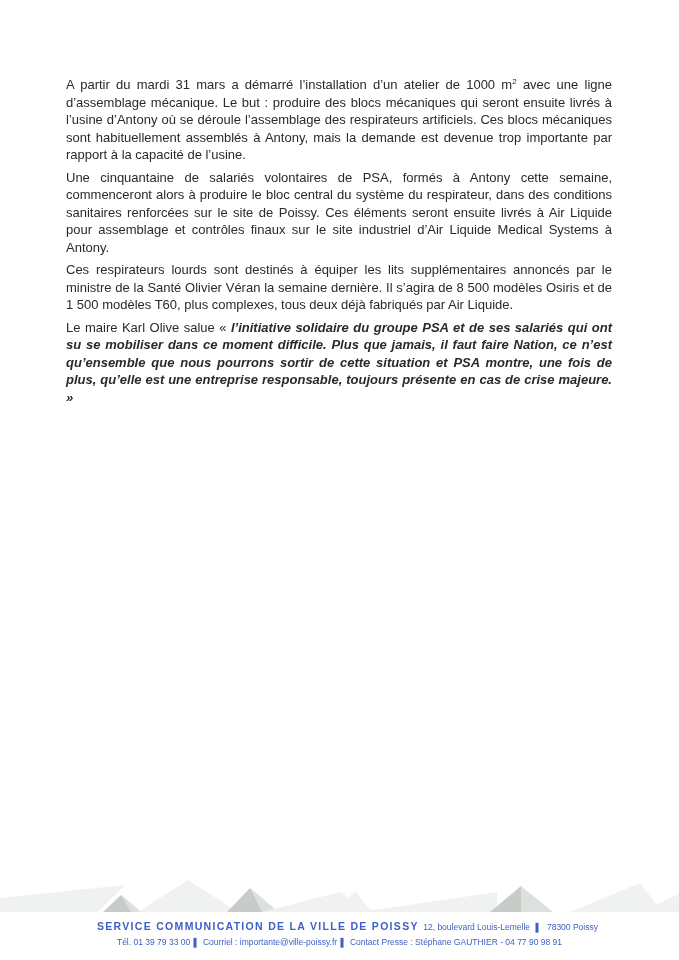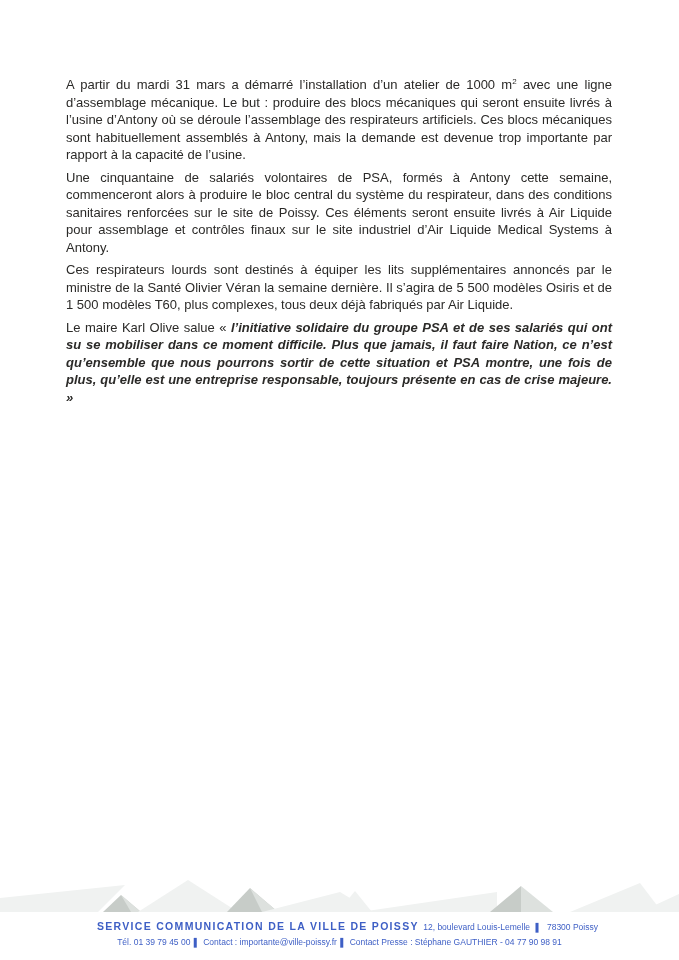--- a/index.html
+++ b/index.html
@@ -75,21 +75,21 @@
 <body>
 
 <div class="page">
 
   <main class="content">
     <p><span>A partir du mardi 31 mars a démarré l’installation d’un atelier de 1000 m</span><sup>2</sup><span> avec une ligne d’assemblage mécanique. Le but : produire des blocs mécaniques qui seront ensuite livrés à l’usine d’Antony où se déroule l’assemblage des respirateurs artificiels. Ces blocs mécaniques sont habituellement assemblés à Antony, mais la demande est devenue trop importante par rapport à la capacité de l’usine.</span></p>
 
 
     <p>Une cinquantaine de salariés volontaires de PSA, formés à Antony cette semaine, commenceront alors à produire le bloc central du système du respirateur, dans des conditions sanitaires renforcées sur le site de Poissy. Ces éléments seront ensuite livrés à Air Liquide pour assemblage et contrôles finaux sur le site industriel d’Air Liquide Medical Systems à Antony.</p>
 
-    <p>Ces respirateurs lourds sont destinés à équiper les lits supplémentaires annoncés par le ministre de la Santé Olivier Véran la semaine dernière. Il s’agira de 5 500 modèles Osiris et de 1 500 modèles T60, plus complexes, tous deux déjà fabriqués par Air Liquide.</p>
+    <p>Ces respirateurs lourds sont destinés à équiper les lits supplémentaires annoncés par le ministre de la Santé Olivier Véran la semaine dernière. Il s’agira de 8 500 modèles Osiris et de 1 500 modèles T60, plus complexes, tous deux déjà fabriqués par Air Liquide.</p>
 
     <p><span>Le maire Karl Olive salue « </span><em class="quote-text">l’initiative solidaire du groupe PSA et de ses salariés qui ont su se mobiliser dans ce moment difficile. Plus que jamais, il faut faire Nation, ce n’est qu’ensemble que nous pourrons sortir de cette situation et PSA montre, une fois de plus, qu’elle est une entreprise responsable, toujours présente en cas de crise majeure. »</em></p>
   </main>
 
   <footer>
     <svg class="triangles" viewBox="0 0 679 40" preserveAspectRatio="none">
 
       <polygon points="0,26 125,13 98,40 0,40" fill="#f0f2f1"></polygon>
 
       <polygon points="103,40 121,23 141,40" fill="#c7ccc8"></polygon>
@@ -115,23 +115,23 @@
     </svg>
 
     <div class="footer-text">
       <div class="footer-line1">
         <span class="footer-service">SERVICE COMMUNICATION DE LA VILLE DE POISSY</span>
         <span class="footer-address">12, boulevard Louis-Lemelle</span>
         <span class="footer-sep footer-address">▌</span>
         <span class="footer-address">78300 Poissy</span>
       </div>
       <div class="footer-line2">
-        <span>Tél. 01 39 79 45 00</span>
+        <span>Tél. 01 39 79 33 00</span>
         <span class="footer-sep">▌</span>
-        <span>Contact :</span>
+        <span>Courriel :</span>
         <a class="email-link">importante@ville-poissy.fr</a>
         <span class="footer-sep">▌</span>
         <span>Contact Presse : Stéphane GAUTHIER - 04 77 90 98 91</span>
       </div>
     </div>
   </footer>
 
 </div>
 
 </body></html>

